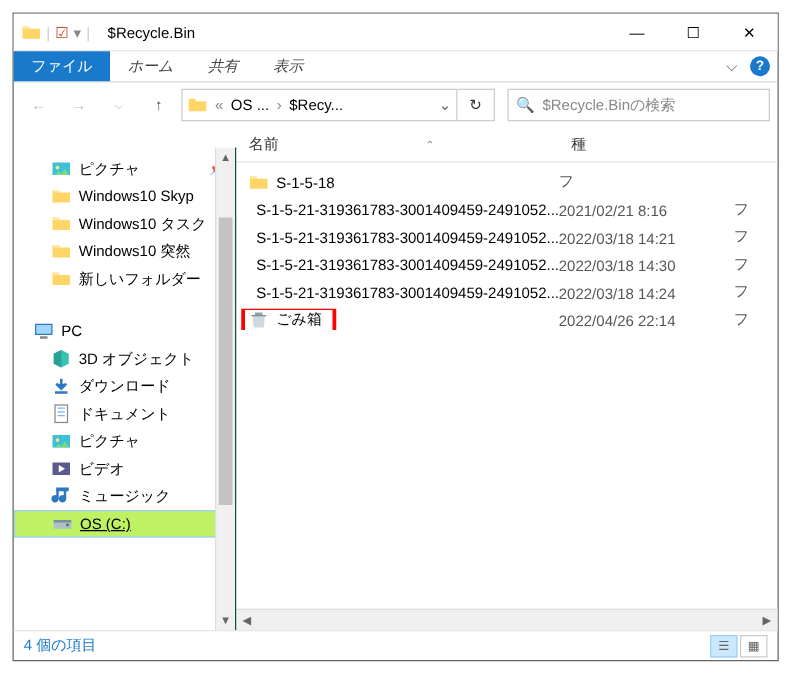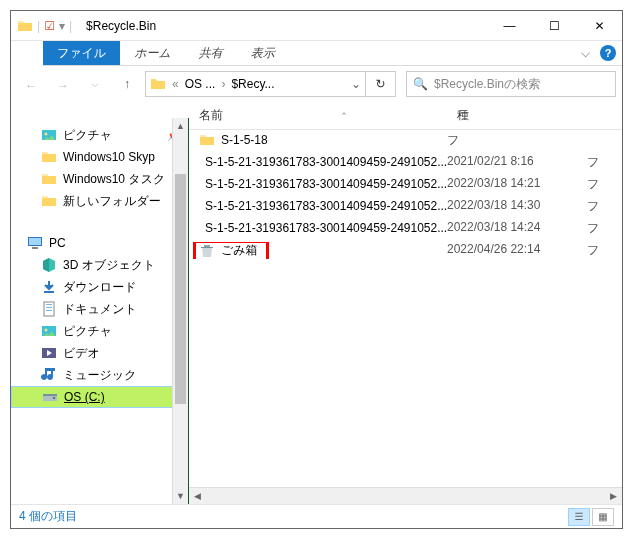--- a/index.html
+++ b/index.html
@@ -3,21 +3,21 @@
 <meta charset="utf-8">
 <style>
 * { box-sizing: border-box; margin: 0; padding: 0; font-family: "Yu Gothic UI", "Segoe UI", sans-serif; font-size: 12px; }
 body { background: #fff; padding: 10px; }
 .window { width: 613px; height: 519px; border: 1px solid #666; background: #fff; display: flex; flex-direction: column; position: relative; }
 .titlebar { height: 30px; display: flex; align-items: center; background: #fff; border-bottom: 1px solid #e5e5e5; }
 .titlebar .ticons { display: flex; align-items: center; gap: 4px; padding: 0 6px; }
 .titlebar .title { padding-left: 8px; font-size: 12px; color: #000; }
 .titlebar .wc { margin-left: auto; display: flex; }
 .titlebar .wc div { width: 45px; height: 29px; display: flex; align-items: center; justify-content: center; color: #000; }
-.ribbon-tabs { height: 25px; display: flex; align-items: stretch; border-bottom: 1px solid #dadada; margin-left: 32px; }
+.ribbon-tabs { height: 25px; display: flex; align-items: stretch; border-bottom: 1px solid #dadada; }
 .ribbon-tabs .file-tab { background: #1979ca; color: #fff; padding: 4px 14px; display: flex; align-items: center; }
 .ribbon-tabs .tab { padding: 4px 14px; display: flex; align-items: center; color: #444; font-style: italic; }
 .ribbon-tabs .helpers { margin-left: auto; display: flex; align-items: center; padding-right: 6px; gap: 10px; color: #666; }
 .helpcircle { width:16px; height:16px;border-radius:50%;background:#1979ca;color:#fff;display:flex;align-items:center;justify-content:center;font-size:11px;font-weight:bold;}
 .navbar { height: 36px; display: flex; align-items: center; padding: 4px 6px; gap: 4px; }
 .navbtn { width: 28px; height: 26px; display: flex; align-items: center; justify-content: center; color: #555; }
 .navbtn.disabled { color: #bbb; }
 .address { flex: 1; height: 26px; border: 1px solid #ccc; display: flex; align-items: center; padding: 0 4px; gap: 6px; }
 .address .crumb { color: #000; }
 .address .sep { color: #888; }
@@ -32,21 +32,21 @@
 .sbscroll { position:absolute; right:0; top:0; bottom:0; width:16px; background:#f0f0f0; border-left:1px solid #ddd; display:flex; flex-direction:column;}
 .sbscroll .arr{height:16px; display:flex;align-items:center;justify-content:center;color:#666;font-size:9px;}
 .sbscroll .thumb{margin:0 2px; background:#c2c2c2; flex:0 0 auto;}
 .listarea { flex: 1; display: flex; flex-direction: column; min-width: 0; }
 .cols { height: 28px; display: flex; align-items: center; border-bottom: 1px solid #e5e5e5; color: #333; }
 .cols .col { padding: 0 10px; display:flex; align-items:center; gap:28px;}
 .cols .col.name { flex: 0 0 258px; }
 .cols .col.date { flex: 0 0 140px; }
 .cols .col.type { flex: 0 0 30px; }
 .rows { flex: 1; overflow: hidden; padding-top: 2px; }
-.row { height: 22px; display: flex; align-items: flex-start; }
+.row { height: 22px; display: flex; align-items: flex-end; }
 .row .cname { flex: 0 0 258px; padding-left: 10px; display: flex; align-items: center; gap: 6px; white-space: nowrap; overflow: hidden; text-overflow: ellipsis; }
 .row .cdate { flex: 0 0 140px; color: #555; }
 .row .ctype { flex: 0 0 30px; color: #555; }
 .row.highlight .cname { position: relative; }
 .row.highlight .cname::after { content:""; position:absolute; left:4px; top:-2px; width:70px; height:24px; border:3px solid #ff0000; pointer-events:none;}
 .hscroll { height:17px; background:#f0f0f0; border-top:1px solid #ddd; display:flex;}
 .hscroll .arr{width:17px;display:flex;align-items:center;justify-content:center;color:#666;font-size:9px;}
 .hscroll .track{flex:1; position:relative;}
 .status { height: 24px; border-top: 1px solid #e5e5e5; display: flex; align-items: center; padding: 0 8px; color: #1979ca; }
 .status .viewbtns { margin-left:auto; display:flex; gap:2px;}
@@ -148,20 +148,29 @@
             </span>
             <span>Windows10 タスク</span>
           </div>
           <div class="sbitem">
             <span class="ficon folder">
               <svg viewBox="0 0 16 16">
                 <path fill="#ffd666" d="M1 3h5l1 2h8v8H1z"></path>
                 <path fill="#ffe9a8" d="M1 3h5l1 2H1z"></path>
               </svg>
             </span>
+            <span>Windows10 突然</span>
+          </div>
+          <div class="sbitem">
+            <span class="ficon folder">
+              <svg viewBox="0 0 16 16">
+                <path fill="#ffd666" d="M1 3h5l1 2h8v8H1z"></path>
+                <path fill="#ffe9a8" d="M1 3h5l1 2H1z"></path>
+              </svg>
+            </span>
             <span>新しいフォルダー</span>
           </div>
         </div>
       <div style="height:10px"></div>
       <div style="height:10px"></div>
       <div class="sbitem l1">
           <span class="ficon pc">
             <svg viewBox="0 0 16 16">
               <rect x="1" y="2" width="14" height="9" fill="#2e78c2"></rect>
               <rect x="2" y="3" width="12" height="7" fill="#9fd5ff"></rect>

